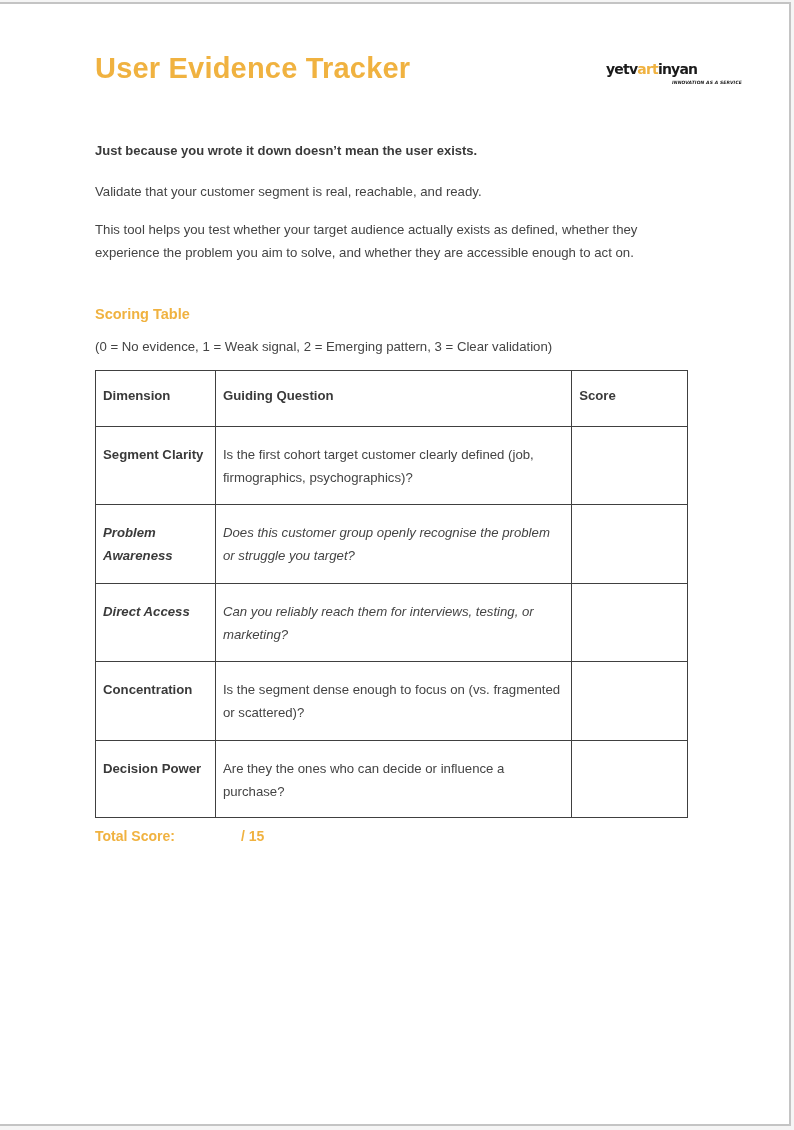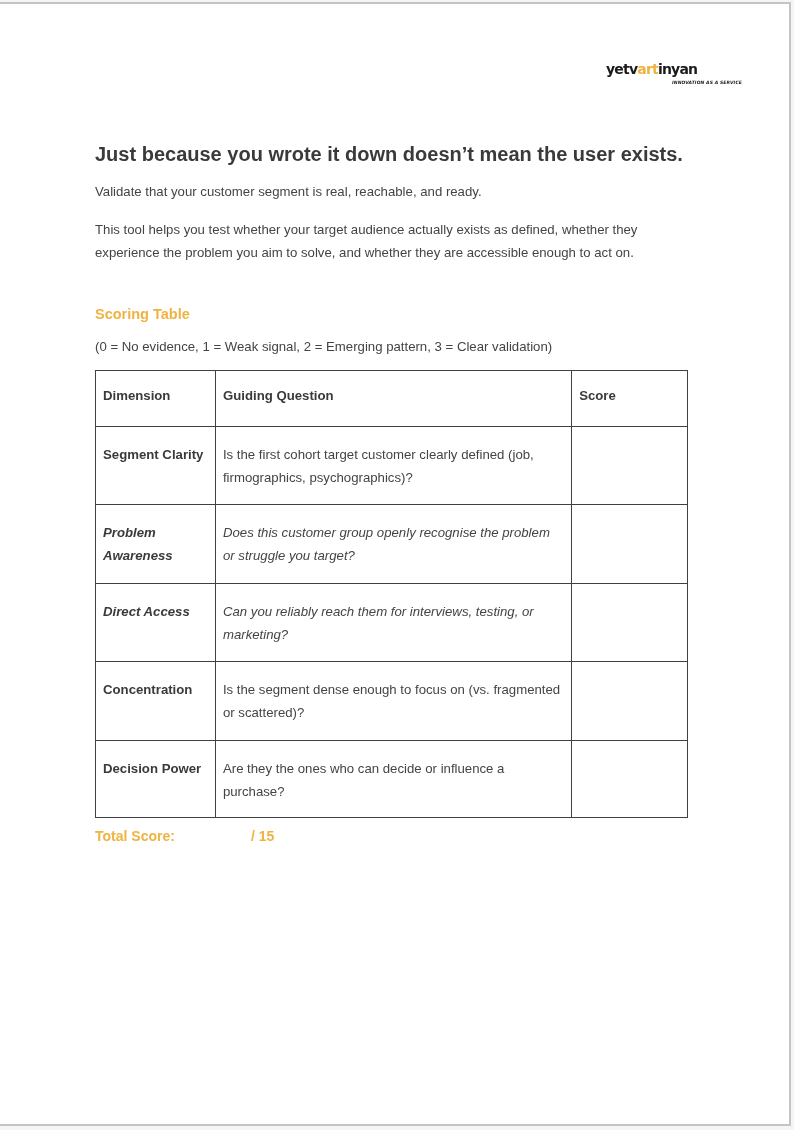--- a/index.html
+++ b/index.html
@@ -64,21 +64,21 @@
       font-weight: 700;
       color: #1a1a1a;
       white-space: nowrap;
       letter-spacing: 0.1px;
     }
     .tagline {
       position: absolute;
       left: 95px;
       top: 139px;
       margin: 0;
-      font-size: 20px;
+      font-size: 13px;
       font-weight: 700;
       color: #3a3a3a;
     }
     .para {
       position: absolute;
       left: 95px;
       margin: 0;
       font-size: 13.2px;
       color: #444444;
       line-height: 23px;
@@ -145,29 +145,30 @@
       position: absolute;
       left: 95px;
       top: 824px;
       font-size: 14px;
       font-weight: 700;
       color: #f0b240;
       white-space: nowrap;
     }
     .total .max {
       position: absolute;
-      left: 156px;
+      left: 146px;
       top: 0;
     }
   </style>
 </head>
 <body>
 
 <div class="page">
 
+  <h1 class="title">User Evidence Tracker</h1>
 
   <div class="logo">
     <div class="logo-word"><span>yetv</span><span class="accent">art</span><span>inyan</span></div>
     <div class="logo-tag">INNOVATION AS A SERVICE</div>
   </div>
 
   <p class="tagline">Just because you wrote it down doesn’t mean the user exists.</p>
 
   <p class="para p1">Validate that your customer segment is real, reachable, and ready.</p>
 

